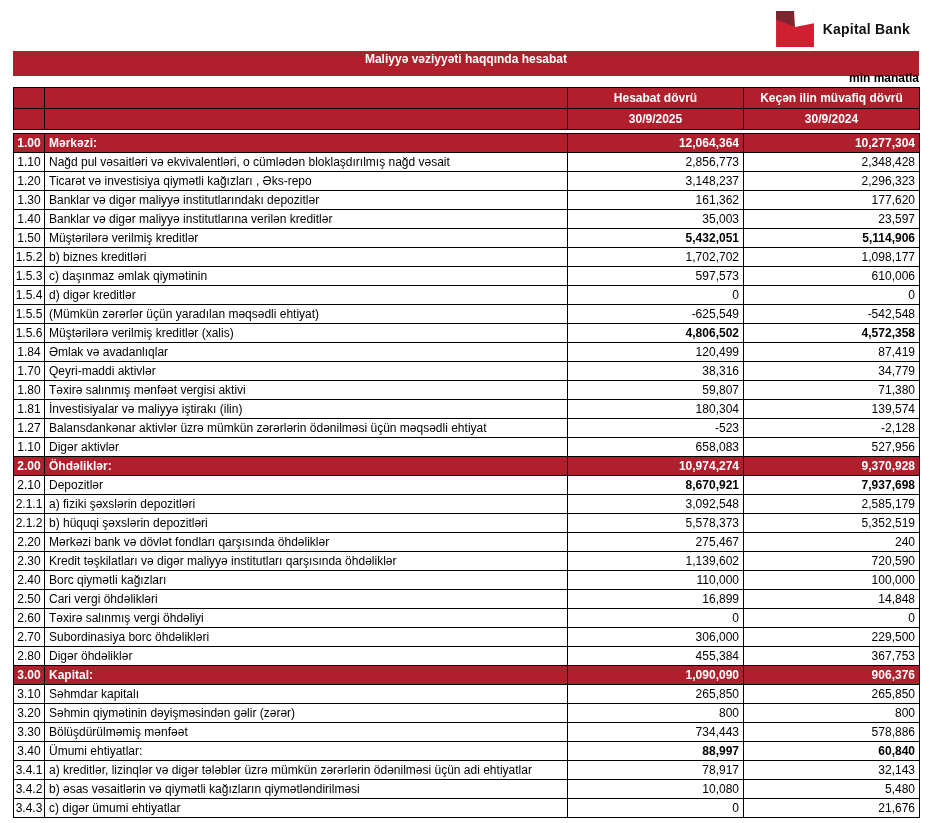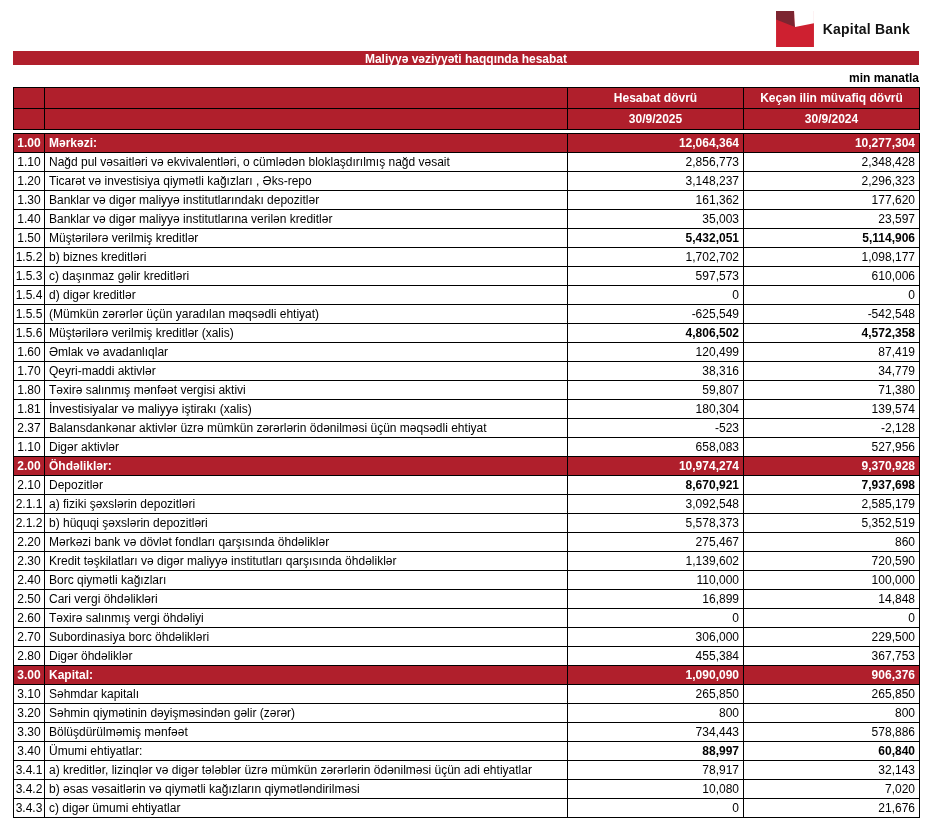--- a/index.html
+++ b/index.html
@@ -27,21 +27,21 @@
     color: #121212;
     letter-spacing: 0.2px;
     white-space: nowrap;
   }
   
   .title-bar {
     position: absolute;
     left: 13px;
     top: 51px;
     width: 906px;
-    height: 14px;
+    height: 25px;
     background: #b01f2c;
     color: #ffffff;
     font-size: 12px;
     font-weight: 700;
     text-align: center;
     line-height: 17px;
   }
   .unit-note {
     position: absolute;
     top: 71px;
@@ -180,21 +180,21 @@
             <td class="num">5,114,906</td>
           </tr>
           <tr>
             <td class="no">1.5.2</td>
             <td class="label">b) biznes kreditləri</td>
             <td class="num">1,702,702</td>
             <td class="num">1,098,177</td>
           </tr>
           <tr>
             <td class="no">1.5.3</td>
-            <td class="label">c) daşınmaz gəlir kreditləri</td>
+            <td class="label">c) daşınmaz əmlak qiymətinin</td>
             <td class="num">597,573</td>
             <td class="num">610,006</td>
           </tr>
           <tr>
             <td class="no">1.5.4</td>
             <td class="label">d) digər kreditlər</td>
             <td class="num">0</td>
             <td class="num">0</td>
           </tr>
           <tr>
@@ -203,45 +203,45 @@
             <td class="num">-625,549</td>
             <td class="num">-542,548</td>
           </tr>
           <tr class="bold">
             <td class="no">1.5.6</td>
             <td class="label">Müştərilərə verilmiş kreditlər (xalis)</td>
             <td class="num">4,806,502</td>
             <td class="num">4,572,358</td>
           </tr>
           <tr>
-            <td class="no">1.60</td>
+            <td class="no">1.84</td>
             <td class="label">Əmlak və avadanlıqlar</td>
             <td class="num">120,499</td>
             <td class="num">87,419</td>
           </tr>
           <tr>
             <td class="no">1.70</td>
             <td class="label">Qeyri-maddi aktivlər</td>
             <td class="num">38,316</td>
             <td class="num">34,779</td>
           </tr>
           <tr>
             <td class="no">1.80</td>
             <td class="label">Təxirə salınmış mənfəət vergisi aktivi</td>
             <td class="num">59,807</td>
             <td class="num">71,380</td>
           </tr>
           <tr>
             <td class="no">1.81</td>
-            <td class="label">İnvestisiyalar və maliyyə iştirakı (xalis)</td>
+            <td class="label">İnvestisiyalar və maliyyə iştirakı (ilin)</td>
             <td class="num">180,304</td>
             <td class="num">139,574</td>
           </tr>
           <tr>
-            <td class="no">2.37</td>
+            <td class="no">1.27</td>
             <td class="label">Balansdankənar aktivlər üzrə mümkün zərərlərin ödənilməsi üçün məqsədli ehtiyat</td>
             <td class="num">-523</td>
             <td class="num">-2,128</td>
           </tr>
           <tr>
             <td class="no">1.10</td>
             <td class="label">Digər aktivlər</td>
             <td class="num">658,083</td>
             <td class="num">527,956</td>
           </tr>
@@ -266,21 +266,21 @@
           <tr>
             <td class="no">2.1.2</td>
             <td class="label">b) hüquqi şəxslərin depozitləri</td>
             <td class="num">5,578,373</td>
             <td class="num">5,352,519</td>
           </tr>
           <tr>
             <td class="no">2.20</td>
             <td class="label">Mərkəzi bank və dövlət fondları qarşısında öhdəliklər</td>
             <td class="num">275,467</td>
-            <td class="num">860</td>
+            <td class="num">240</td>
           </tr>
           <tr>
             <td class="no">2.30</td>
             <td class="label">Kredit təşkilatları və digər maliyyə institutları qarşısında öhdəliklər</td>
             <td class="num">1,139,602</td>
             <td class="num">720,590</td>
           </tr>
           <tr>
             <td class="no">2.40</td>
             <td class="label">Borc qiymətli kağızları</td>
@@ -344,21 +344,21 @@
           <tr>
             <td class="no">3.4.1</td>
             <td class="label">a) kreditlər, lizinqlər və digər tələblər üzrə mümkün zərərlərin ödənilməsi üçün adi ehtiyatlar</td>
             <td class="num">78,917</td>
             <td class="num">32,143</td>
           </tr>
           <tr>
             <td class="no">3.4.2</td>
             <td class="label">b) əsas vəsaitlərin və qiymətli kağızların qiymətləndirilməsi</td>
             <td class="num">10,080</td>
-            <td class="num">7,020</td>
+            <td class="num">5,480</td>
           </tr>
           <tr>
             <td class="no">3.4.3</td>
             <td class="label">c) digər ümumi ehtiyatlar</td>
             <td class="num">0</td>
             <td class="num">21,676</td>
           </tr>
         </tbody>
     </table>
   </div>

